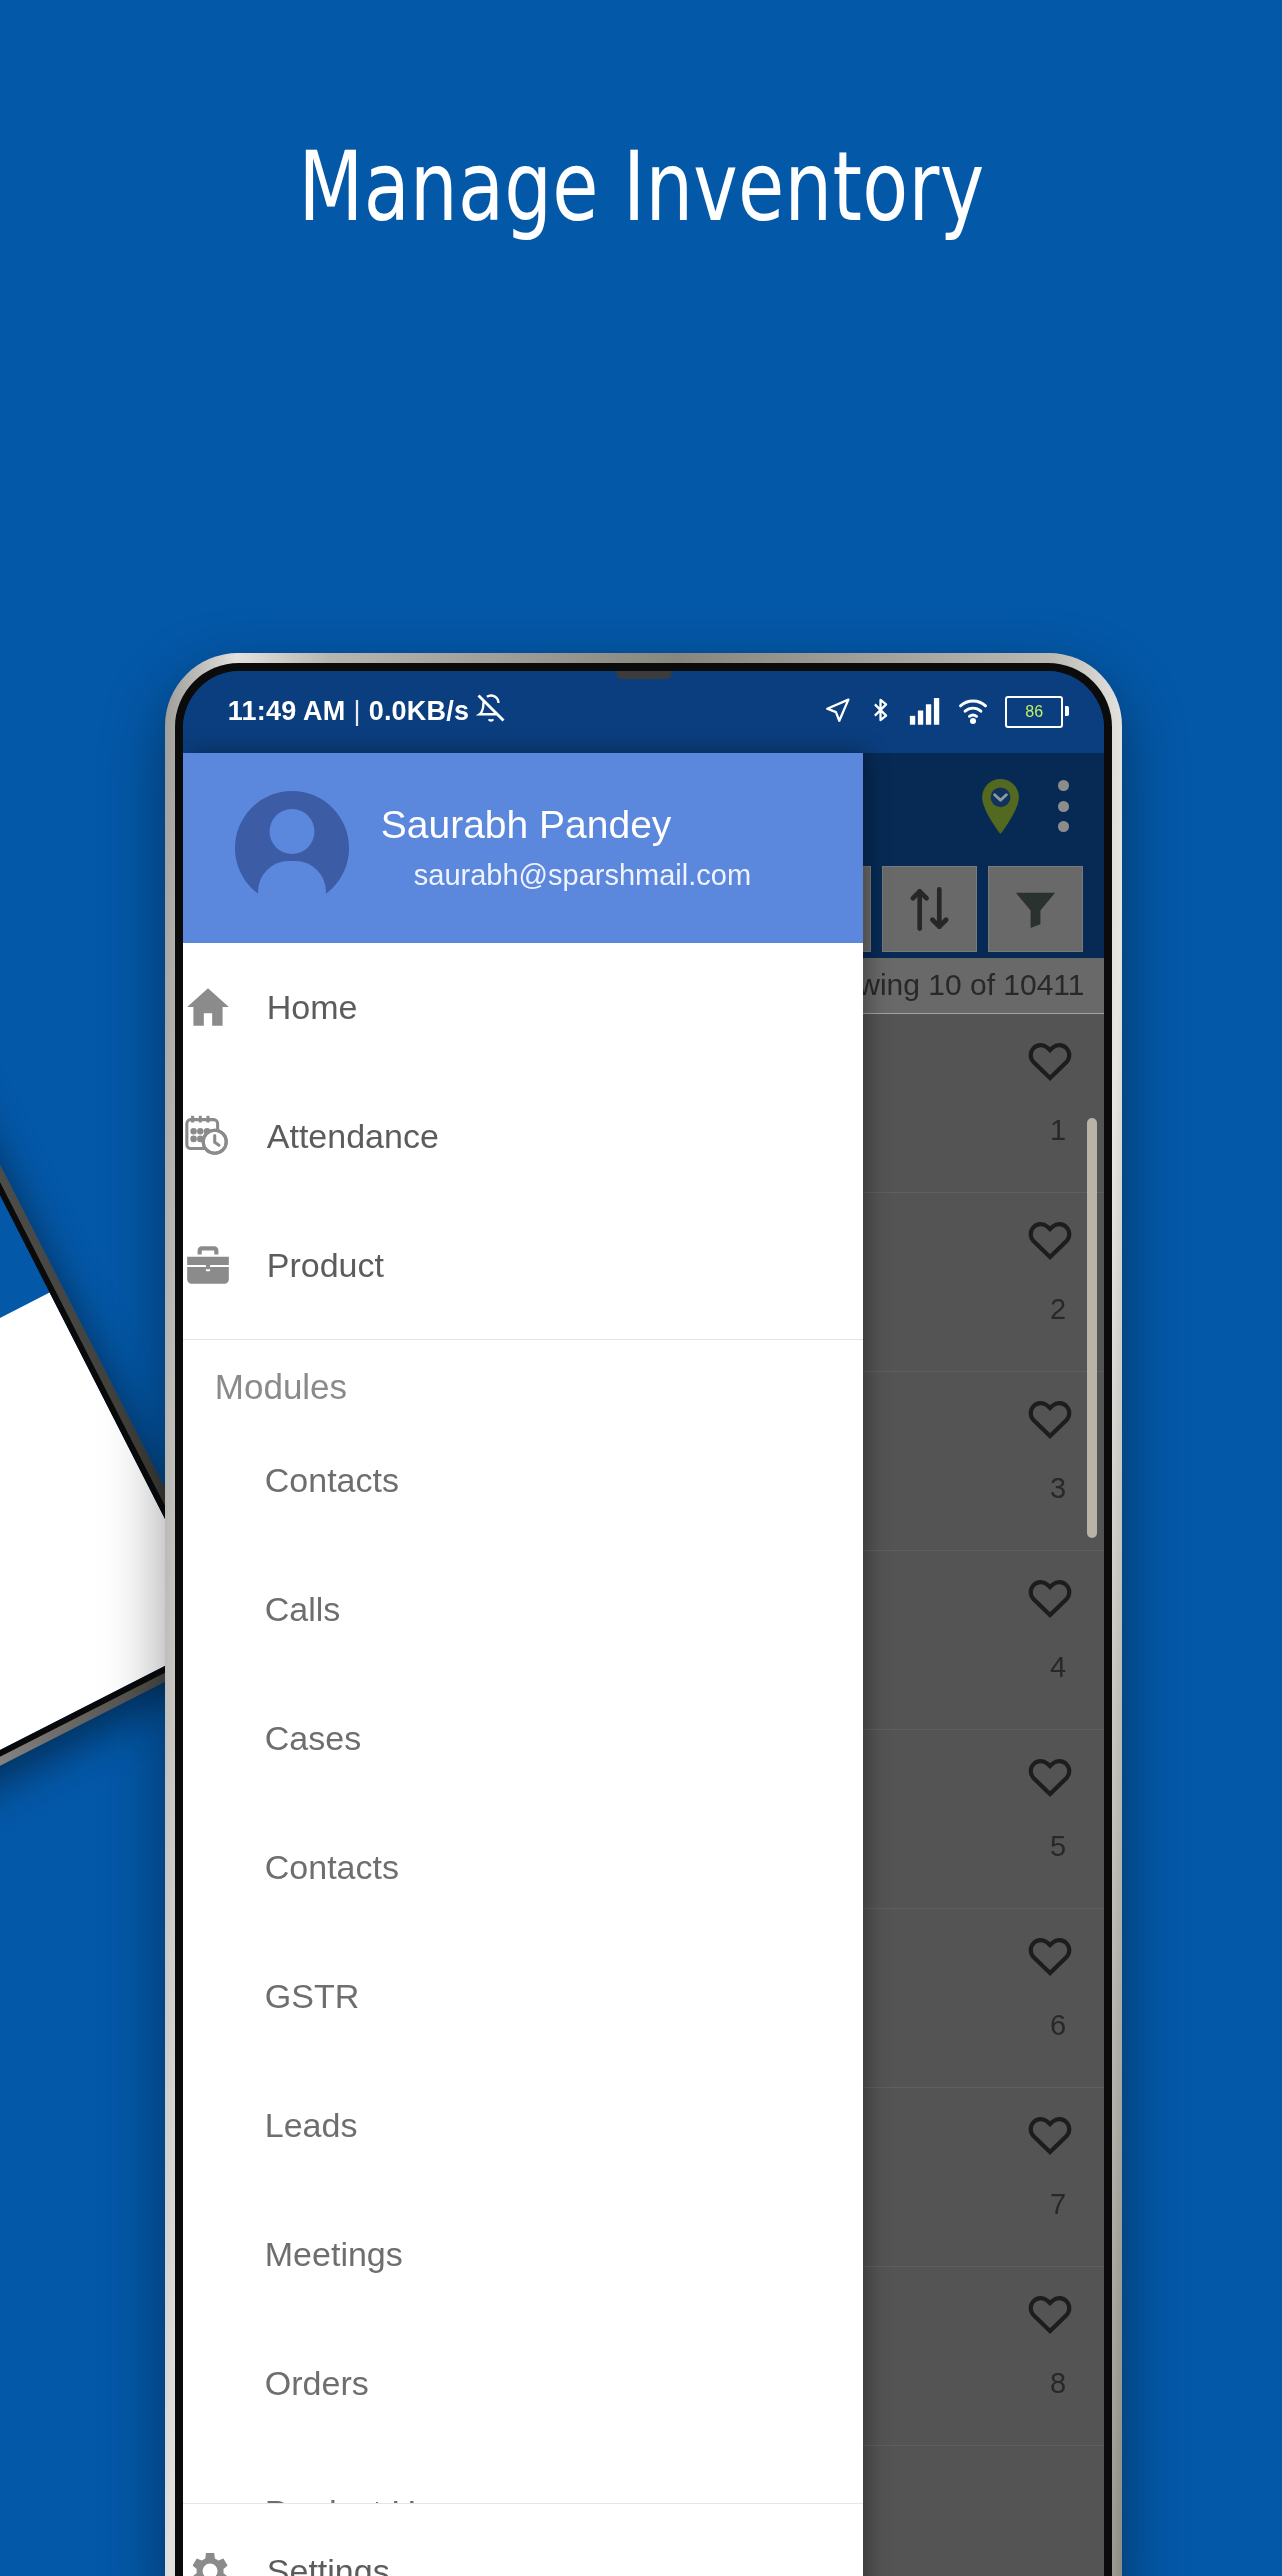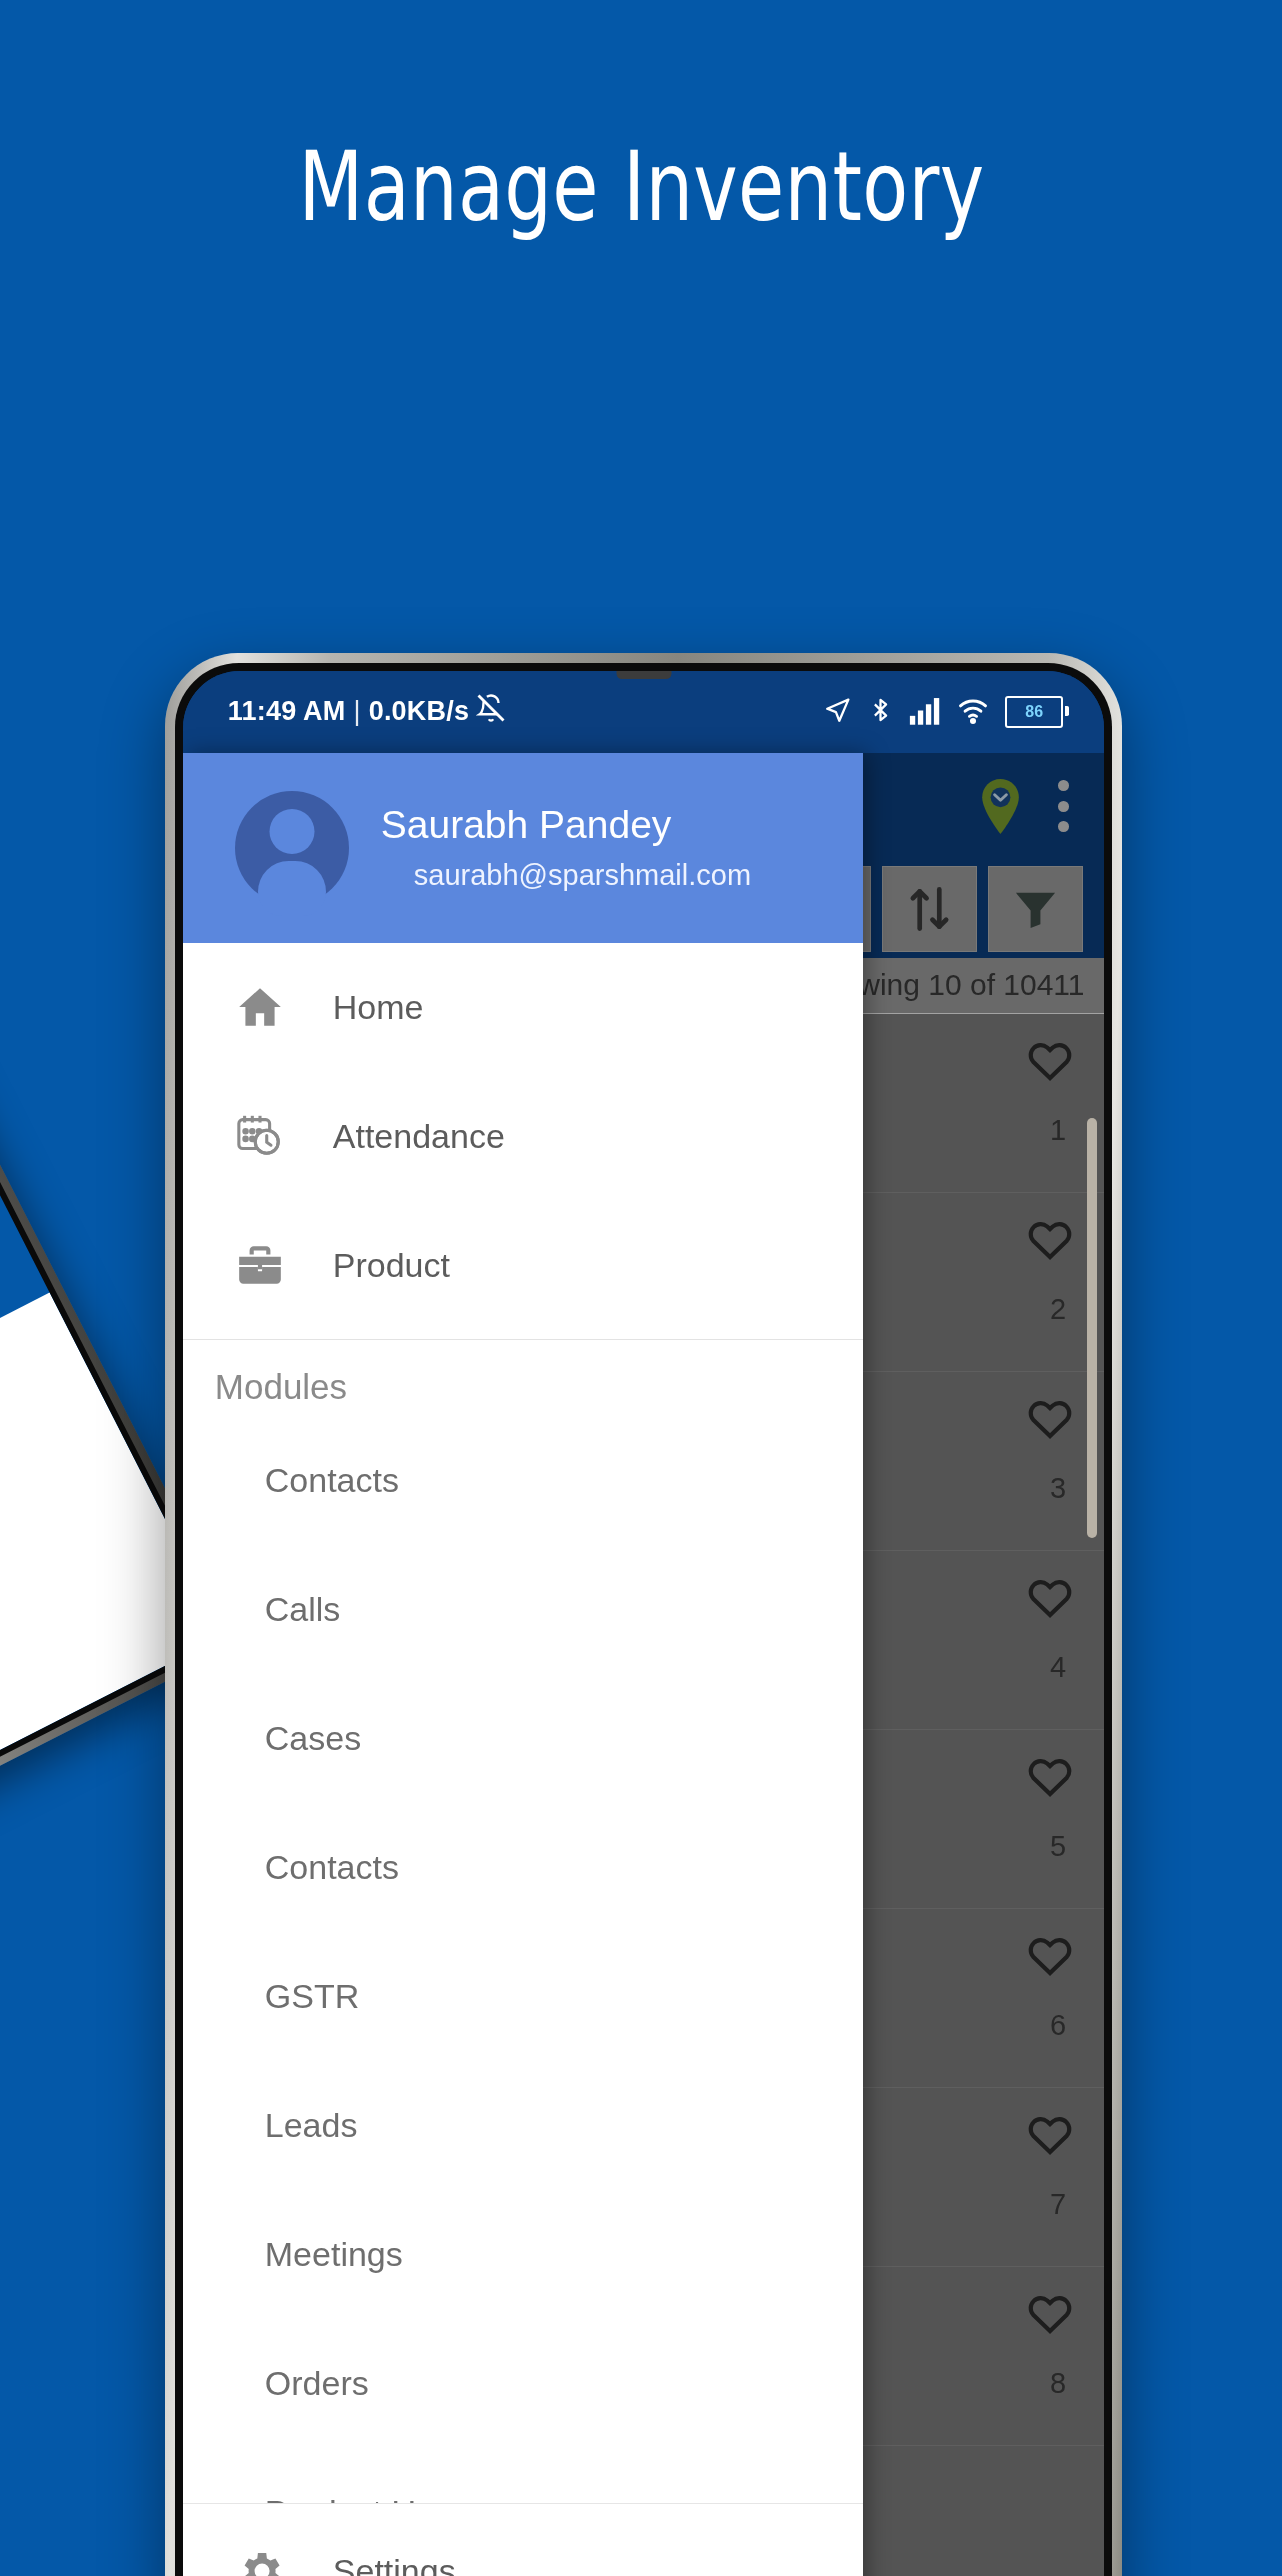--- a/index.html
+++ b/index.html
@@ -95,21 +95,21 @@
     padding:0 41px 0 45px;box-sizing:border-box;
     color:#ffffff;position:relative;z-index:30;gap:9px;
   }
   .sb-left{display:flex;align-items:center;gap:0;font-size:27px;font-weight:bold;letter-spacing:0.2px;}
   .sb-left .sep{margin:0 8px;font-weight:normal;opacity:.9;}
   .sb-right{display:flex;align-items:center;gap:15px;}
   .icon-svg{display:block;}
   .battery{
     position:relative;width:54px;height:28px;border:2.7px solid #fff;border-radius:3px;
     display:flex;align-items:center;justify-content:center;
-    font-size:16px;font-weight:bold;color:#7dd3fc;
+    font-size:16px;font-weight:normal;color:#bef264;
   }
   .battery:after{content:"";position:absolute;right:-8px;top:8px;width:4.5px;height:10.7px;background:#fff;border-radius:0 1.8px 1.8px 0;}
 
   
   .app{position:absolute;left:0;right:0;top:82px;bottom:0;background:#f0f0f0;}
   .appbar{
     height:107px;background:#0b3e7e;
     display:flex;align-items:center;justify-content:flex-end;
     padding:0 23px 0 0;box-sizing:border-box;gap:23px;
   }
@@ -164,21 +164,21 @@
     background:#3c5ca5;position:relative;flex:0 0 auto;
   }
   .avatar .head{position:absolute;left:50%;top:18px;transform:translateX(-50%);width:45px;height:45px;border-radius:50%;background:#5b87dd;}
   .avatar .body{position:absolute;left:50%;top:70px;transform:translateX(-50%);width:68px;height:55px;border-radius:34px 34px 27px 27px;background:#5b87dd;}
   .dh-text{display:flex;flex-direction:column;gap:17px;}
   .dh-name{color:#ffffff;font-size:39px;line-height:1;}
   .dh-mail{color:#eef3ff;font-size:29px;line-height:1;margin-left:33px;}
 
   .dlist{flex:1 1 auto;overflow:hidden;}
   .ditem{
-    height:129px;display:flex;align-items:center;padding-left:52px;box-sizing:border-box;gap:16px;
+    height:129px;display:flex;align-items:center;box-sizing:border-box;gap:2px;
   }
   .ditem .ico{width:82px;flex:0 0 auto;display:flex;align-items:center;}
   .ditem .lbl{color:#5c5c5c;font-size:34px;}
   .ddivider{height:0.9px;background:#e3e3e3;margin:9px 0 0 0;}
   .dsection{
     padding:27px 0 9px 32px;color:#8a8a8a;font-size:35px;
   }
   .dsub{height:129px;display:flex;align-items:center;padding-left:82px;box-sizing:border-box;}
   .dsub .lbl{color:#6e6e6e;font-size:34px;}
   .dbottom{flex:0 0 auto;border-top:0.9px solid #e6e6e6;}

